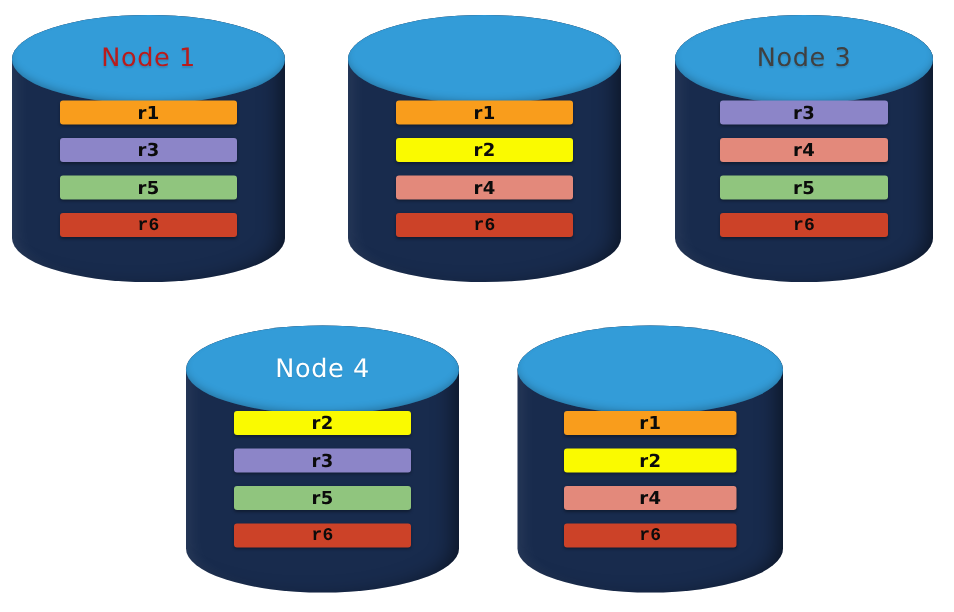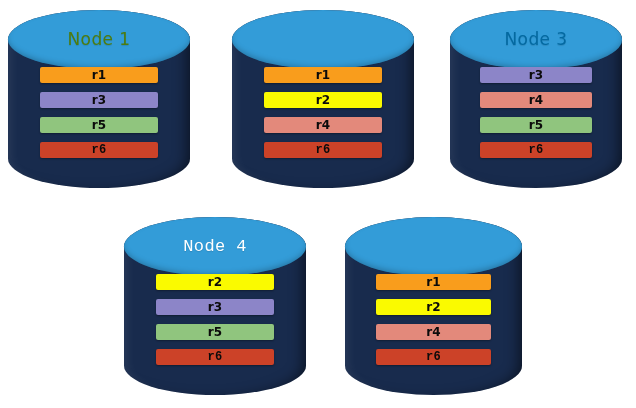--- a/index.html
+++ b/index.html
@@ -99,21 +99,21 @@
     letter-spacing: 0.2px;
   }
 </style>
 </head>
 <body>
 
 <div id="diagram" style="background: rgb(255, 255, 255);">
     <div class="node" style="left: 8px; top: 10px; width: 182px; height: 178px;">
       <div class="cyl-body" style="background: rgb(24, 43, 77);"></div>
       <div class="cyl-top" style="background: rgb(51, 156, 216);"></div>
-      <div class="node-label" style="color: #4d7c0f; text-align: center;">Node  1</div>
+      <div class="node-label" style="color: #b91c1c; text-align: center;">Node  1</div>
       <div class="replica-stack" style="padding-left: 32px; padding-right: 32px; box-sizing: border-box; top: 57px;">
         <div class="replica" style="background: rgb(249, 157, 28);">
           <span class="replica-label" style="color: rgb(11, 11, 11);">r1</span>
         </div>
         <div class="replica" style="background: rgb(140, 133, 200);">
           <span class="replica-label" style="color: rgb(11, 11, 11);">r3</span>
         </div>
         <div class="replica" style="background: rgb(144, 197, 126);">
           <span class="replica-label" style="color: rgb(11, 11, 11);">r5</span>
         </div>
@@ -136,40 +136,40 @@
           <span class="replica-label" style="color: rgb(11, 11, 11);">r4</span>
         </div>
         <div class="replica" style="background: rgb(204, 66, 40);">
           <span class="replica-label" style="color: rgb(11, 11, 11);">r6</span>
         </div>
       </div>
     </div>
     <div class="node" style="left: 450px; top: 10px; width: 172px; height: 178px;">
       <div class="cyl-body" style="background: rgb(24, 43, 77);"></div>
       <div class="cyl-top" style="background: rgb(51, 156, 216);"></div>
-      <div class="node-label" style="color: #0369a1;">Node  3</div>
+      <div class="node-label" style="color: #404040;">Node  3</div>
       <div class="replica-stack" style="padding-left: 30px; padding-right: 30px; box-sizing: border-box; top: 57px;">
         <div class="replica" style="background: rgb(140, 133, 200);">
           <span class="replica-label" style="color: rgb(11, 11, 11);">r3</span>
         </div>
         <div class="replica" style="background: rgb(227, 137, 123);">
           <span class="replica-label" style="color: rgb(11, 11, 11);">r4</span>
         </div>
         <div class="replica" style="background: rgb(144, 197, 126);">
           <span class="replica-label" style="color: rgb(11, 11, 11);">r5</span>
         </div>
         <div class="replica" style="background: rgb(204, 66, 40);">
           <span class="replica-label" style="color: rgb(11, 11, 11);">r6</span>
         </div>
       </div>
     </div>
     <div class="node" style="left: 124px; top: 217px; width: 182px; height: 178px;">
       <div class="cyl-body" style="background: rgb(24, 43, 77);"></div>
       <div class="cyl-top" style="background: rgb(51, 156, 216);"></div>
-      <div class="node-label" style="color: rgb(255, 255, 255); font-family: Liberation Mono, monospace;">Node  4</div>
+      <div class="node-label" style="color: rgb(255, 255, 255);">Node  4</div>
       <div class="replica-stack" style="padding-left: 32px; padding-right: 32px; box-sizing: border-box; top: 57px;">
         <div class="replica" style="background: rgb(250, 250, 0);">
           <span class="replica-label" style="color: rgb(11, 11, 11);">r2</span>
         </div>
         <div class="replica" style="background: rgb(140, 133, 200);">
           <span class="replica-label" style="color: rgb(11, 11, 11);">r3</span>
         </div>
         <div class="replica" style="background: rgb(144, 197, 126);">
           <span class="replica-label" style="color: rgb(11, 11, 11);">r5</span>
         </div>

